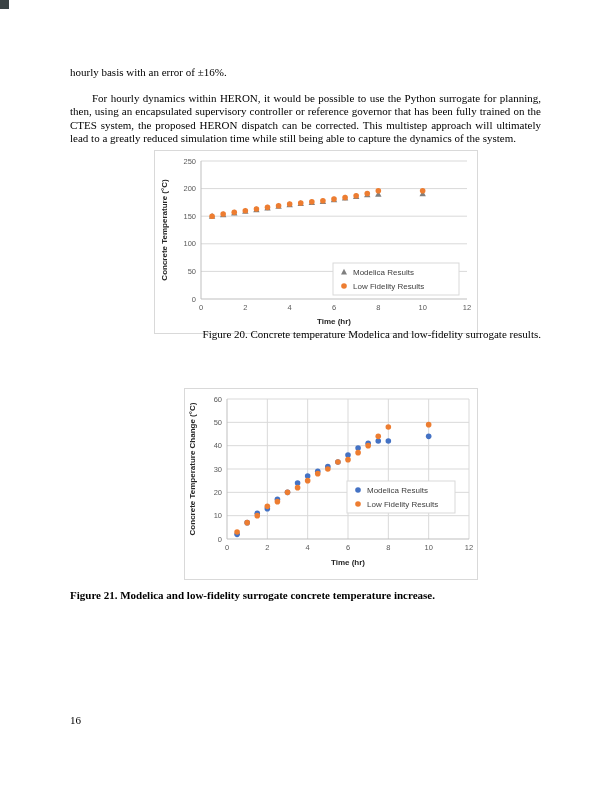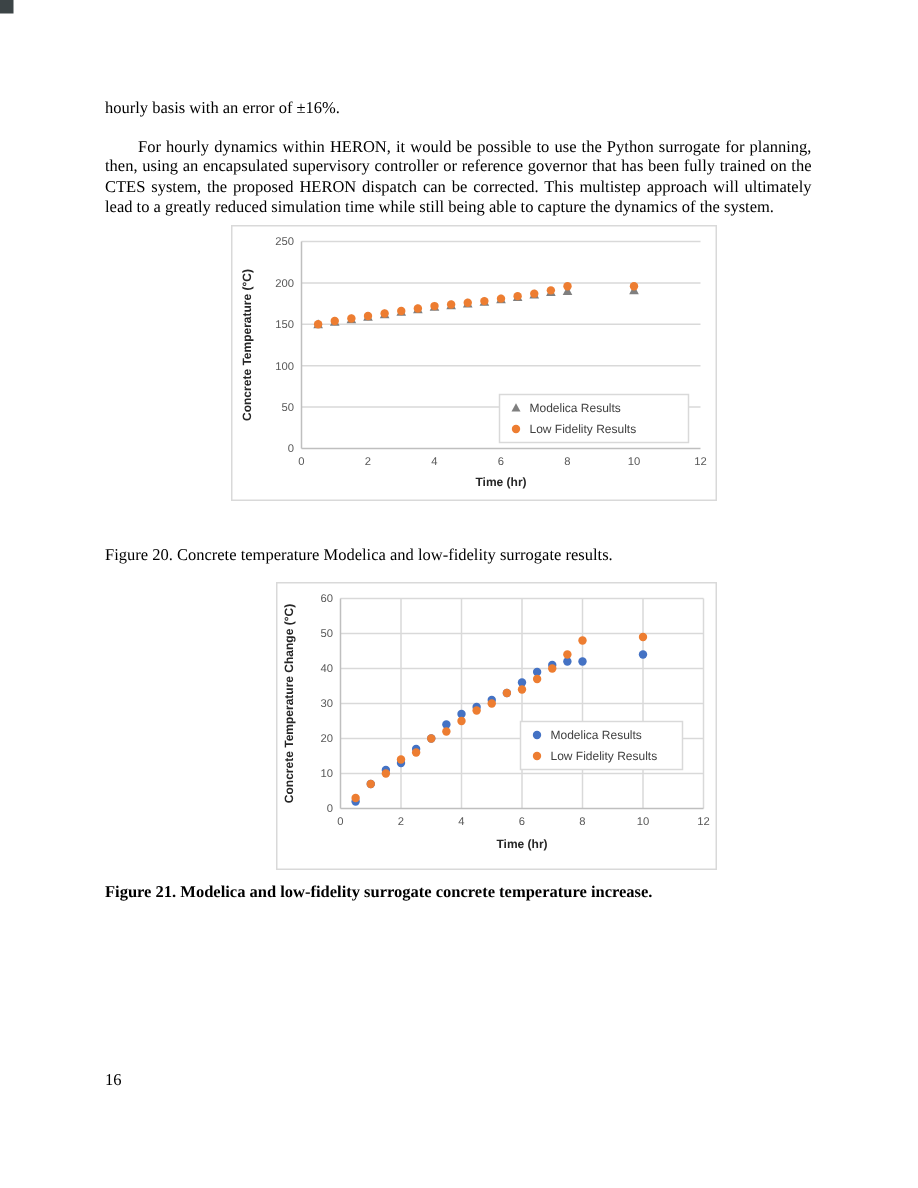--- a/index.html
+++ b/index.html
@@ -18,21 +18,21 @@
   .body-text {
     position: absolute; left: 70px; width: 471px;
     font-size: 11px; line-height: 13.4px;
   }
   .intro { top: 66px; }
   .para { top: 68px; text-align: justify; text-indent: 22px; margin-top: 24px; }
   .caption {
     position: absolute; left: 70px; width: 471px;
     font-size: 11px; line-height: 13.4px;
   }
-  .cap20 { top: 364px; }
+  .cap20 { top: 328px; text-align: right; }
   .cap21 { top: 589px; font-weight: bold; }
   .chart-wrap {
     position: absolute; background: #fff;
     border: 1px solid #d9d9d9;
   }
   .c1 { left: 154px; top: 150px; width: 324px; height: 184px; }
   .c2 { left: 184px; top: 388px; width: 294px; height: 192px; }
   .page-number { position: absolute; left: 70px; top: 714px; font-size: 11px; text-align: right; }
   svg text { font-family: "Liberation Sans", sans-serif; }
   .tick { font-size: 7.5px; fill: #595959; }

